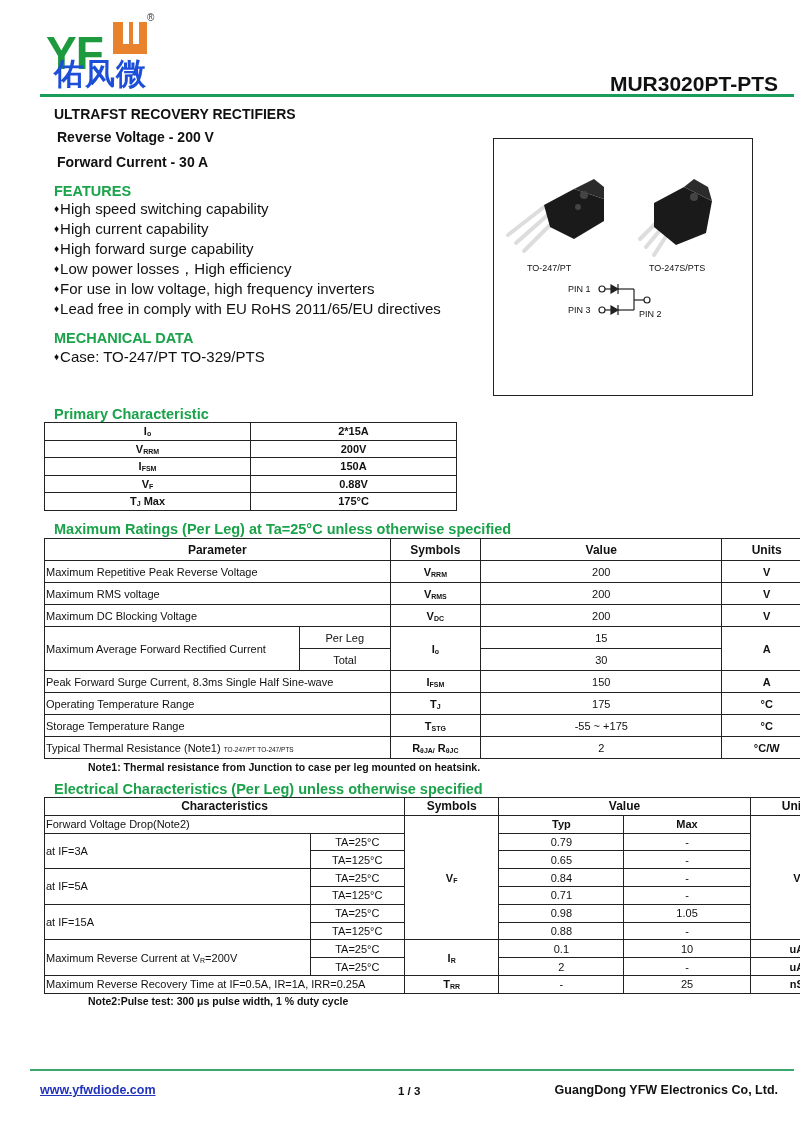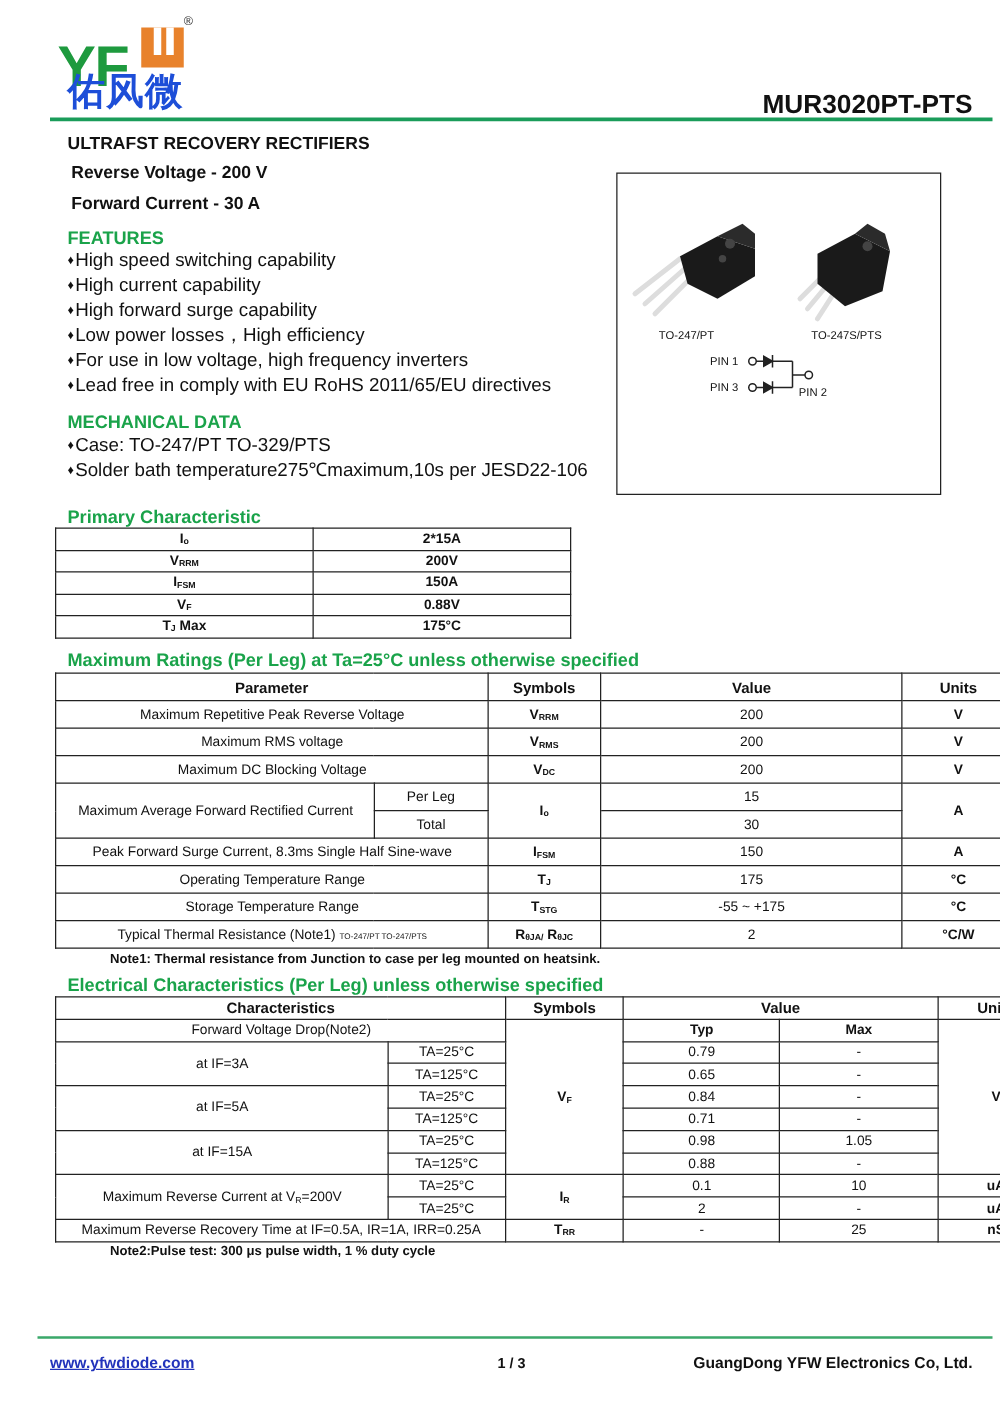--- a/index.html
+++ b/index.html
@@ -19,21 +19,21 @@
   .feat { font-size:15px; line-height:20px; }
   .bullet { display:inline-block; font-size:10px; vertical-align:2px; margin-right:1px; }
   .img-box { left:493px; top:138px; width:260px; height:258px; border:1.5px solid #222; }
   table { border-collapse:collapse; position:absolute; font-size:11px; }
   td, th { border:1.5px solid #222; }
   .pc td { text-align:center; font-weight:bold; height:17.5px; font-size:11px; }
   .mr td, .mr th { height:22px; }
   .mr th { font-weight:bold; font-size:12px; }
   .ec td, .ec th { height:17.8px; }
   .ec th { font-weight:bold; font-size:12px; }
-  .l { text-align:center; padding-left:1px; }
+  .l { text-align:left; padding-left:1px; }
   .c { text-align:center; }
   .b { font-weight:bold; }
   sub.s { font-size:7px; vertical-align:-1px; }
   .note { font-size:10.5px; font-weight:bold;padding-left:31px; }
   .hr-bot { left:30px; top:1069px; width:764px; height:2px; background:#3aa86a; }
   .foot-link { left:40px; top:1083px; font-size:12.5px; font-weight:bold; color:#2233bb; text-decoration:underline; }
   .foot-page { left:398px; top:1085px; font-size:11.5px; font-weight:bold; }
   .foot-co { right:22px; top:1083px; font-size:12.5px; font-weight:bold; }
 </style>
 </head>
@@ -58,21 +58,20 @@
   <div class="feat"><span class="bullet">♦</span><span>High current capability</span></div>
   <div class="feat"><span class="bullet">♦</span><span>High forward surge capability</span></div>
   <div class="feat"><span class="bullet">♦</span><span>Low power losses，High efficiency</span></div>
   <div class="feat"><span class="bullet">♦</span><span>For use in low voltage, high frequency inverters</span></div>
   <div class="feat"><span class="bullet">♦</span><span>Lead free in comply with EU RoHS 2011/65/EU directives</span></div>
 </div>
 
 <div class="abs green-h" style="left:54px;top:330px;">MECHANICAL DATA</div>
 <div class="abs" style="left:54px;top:347px;">
   <div class="feat"><span class="bullet">♦</span><span>Case: TO-247/PT TO-329/PTS</span></div>
-  <div class="feat"><span class="bullet">♦</span><span>Solder bath temperature275℃maximum,10s per JESD22-106</span></div>
 </div>
 
 <div class="abs img-box">
   <svg width="228" height="256" viewBox="0 0 228 256">
 
     <g>
       <line x1="50" y1="68" x2="14" y2="96" stroke="#ddd" stroke-width="4" stroke-linecap="round"></line>
       <line x1="56" y1="74" x2="22" y2="104" stroke="#ddd" stroke-width="4" stroke-linecap="round"></line>
       <line x1="62" y1="80" x2="30" y2="112" stroke="#ddd" stroke-width="4" stroke-linecap="round"></line>
       <polygon points="50,66 80,50 110,60 110,82 80,100 56,88" fill="#1a1a1a"></polygon>

